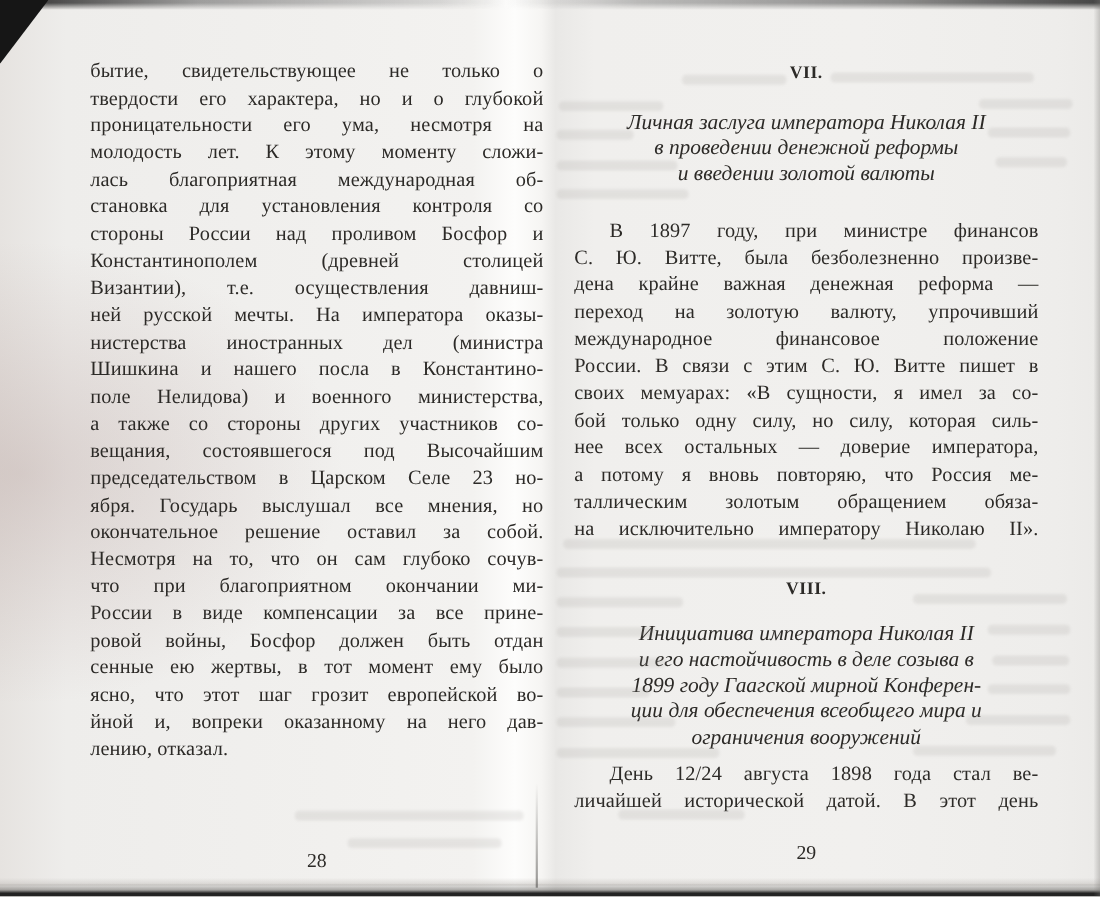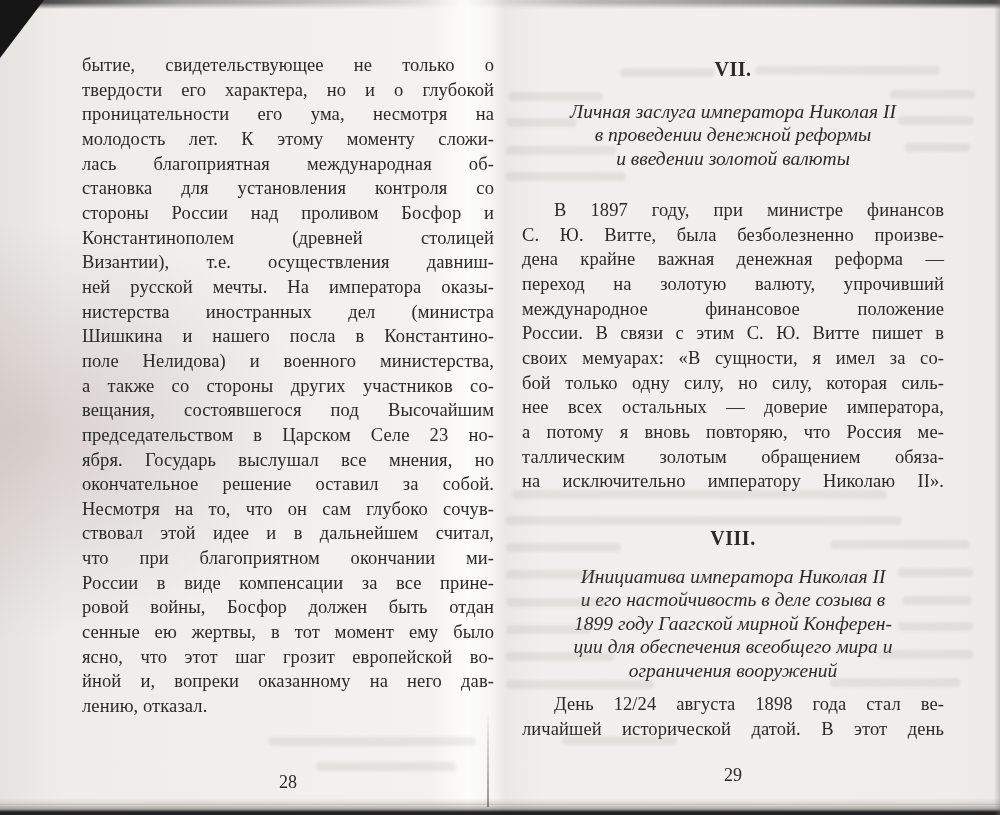--- a/index.html
+++ b/index.html
@@ -55,21 +55,21 @@
   .page-right { left: 500px; width: 500px; }
   .textblock { position: absolute; }
   .lines .line {
     font-size: 18.5px; line-height: 24.65px;
     text-align: justify; text-align-last: justify;
     white-space: nowrap; letter-spacing: 0.1px;
   }
   .lines.end-left .line:last-child { text-align-last: left; }
   .lines.indent-first .line:first-child { text-indent: 32px; }
   .heading {
-    font-size: 20px; font-weight: bold; text-align: center; letter-spacing: 0.5px;
+    font-size: 16px; font-weight: bold; text-align: center; letter-spacing: 0.5px;
   }
   .subtitle .line {
     font-size: 19.5px; font-style: italic; line-height: 23.4px;
     text-align: center; text-align-last: center; white-space: nowrap;
   }
   .pagenum { font-size: 18px; text-align: center; }
   
   .ghost {
     position: absolute; height: 9px; border-radius: 4px;
     background: #999591; opacity: 0.16; filter: blur(1.6px);
@@ -101,21 +101,20 @@
         <div class="line">ней русской мечты. На императора оказы-</div>
         <div class="line">нистерства иностранных дел (министра</div>
         <div class="line">Шишкина и нашего посла в Константино-</div>
         <div class="line">поле Нелидова) и военного министерства,</div>
         <div class="line">а также со стороны других участников со-</div>
         <div class="line">вещания, состоявшегося под Высочайшим</div>
         <div class="line">председательством в Царском Селе 23 но-</div>
         <div class="line">ября. Государь выслушал все мнения, но</div>
         <div class="line">окончательное решение оставил за собой.</div>
         <div class="line">Несмотря на то, что он сам глубоко сочув-</div>
-        <div class="line">ствовал этой идее и в дальнейшем считал,</div>
         <div class="line">что при благоприятном окончании ми-</div>
         <div class="line">России в виде компенсации за все прине-</div>
         <div class="line">ровой войны, Босфор должен быть отдан</div>
         <div class="line">сенные ею жертвы, в тот момент ему было</div>
         <div class="line">ясно, что этот шаг грозит европейской во-</div>
         <div class="line">йной и, вопреки оказанному на него дав-</div>
         <div class="line">лению, отказал.</div>
       </div>
     <div class="textblock pagenum" style="left:66px; top:772px; width:412px;">28</div>
   <div class="ghost" style="left: 252px; top: 737px; width: 208px;"></div>

